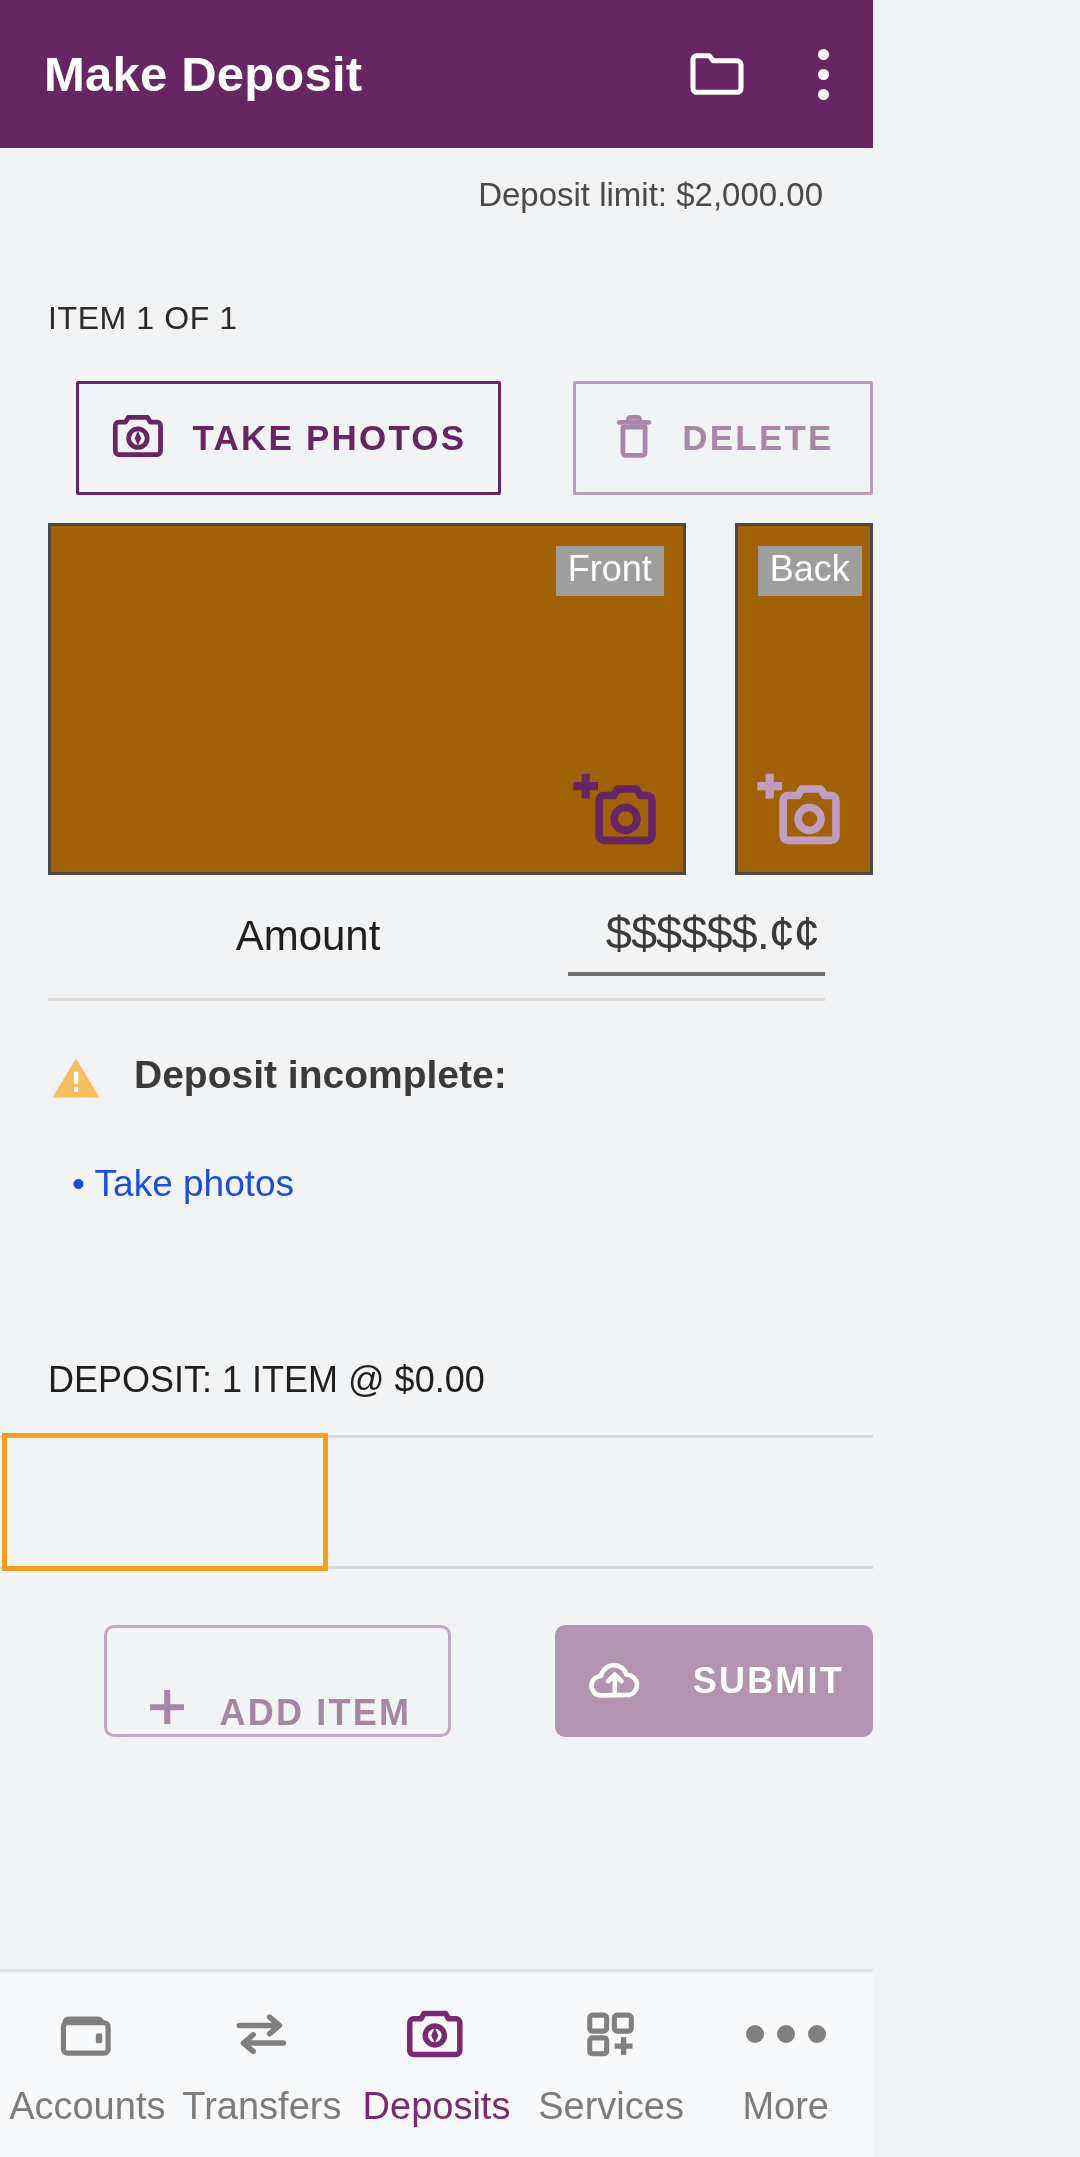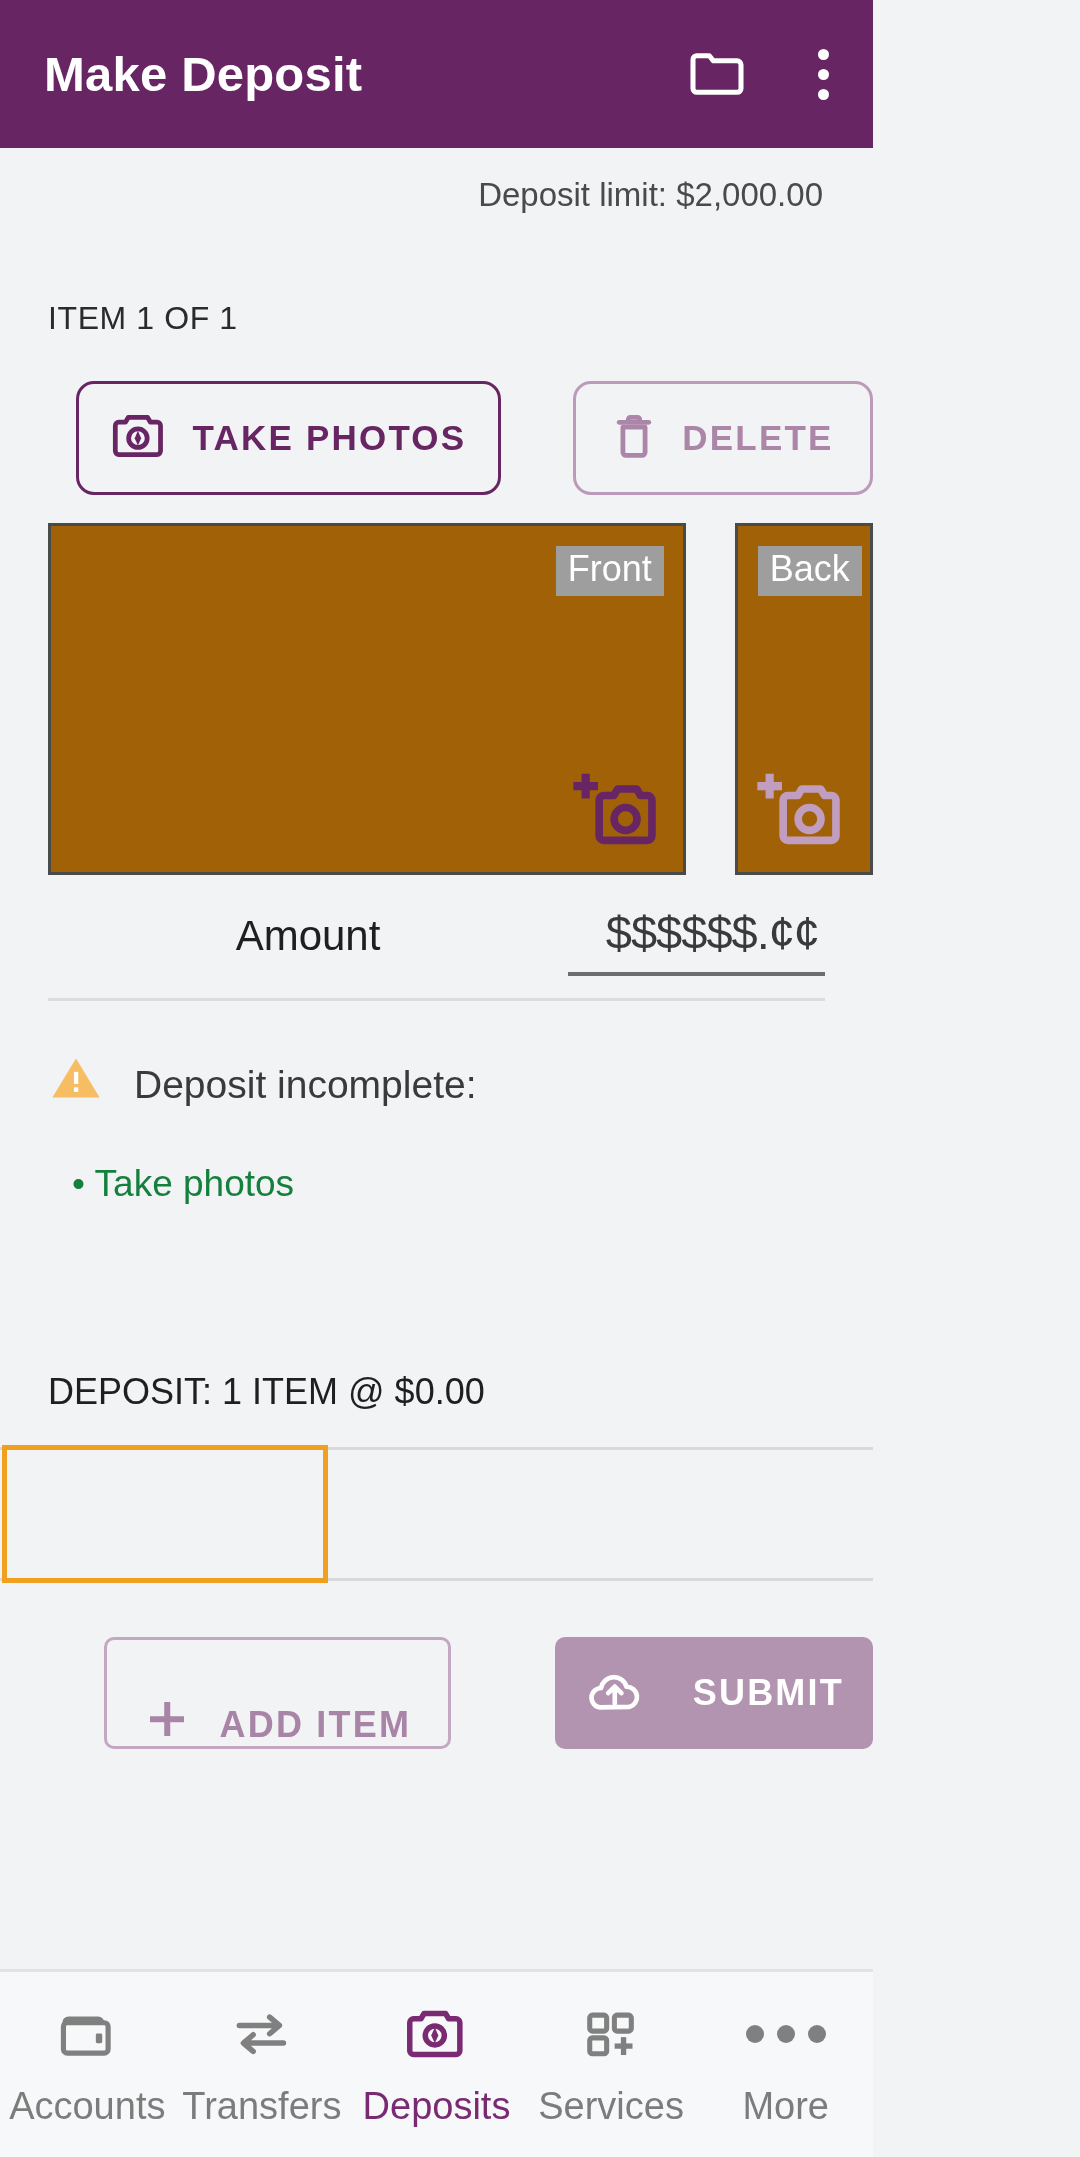--- a/index.html
+++ b/index.html
@@ -32,21 +32,21 @@
   .caret { width:0; height:0; border-left:17px solid transparent; border-right:17px solid transparent;
            border-top:19px solid #1b1b1b; margin-left:56px; }
   .deposit-limit { text-align:right; padding-right:50px; margin-top:28px; font-size:33px; color:#4a4a4a; }
 
   
   .item-label { margin:86px 0 0 48px; font-size:32px; color:#2b2b2b; letter-spacing:.6px; }
 
   .btn-row { display:flex; margin:44px 0 0 76px; gap:72px; }
   .obtn {
     display:flex; align-items:center; justify-content:center; gap:26px;
-    border-radius:18px; background:transparent; cursor:pointer;
+    border-radius:2px; background:transparent; cursor:pointer;
   }
   .obtn.take { width:503px; height:114px; border:3px solid #672663; }
   .obtn.take .lbl { color:#672663; font-size:35px; font-weight:bold; letter-spacing:2.2px; }
   .obtn.del { width:355px; height:114px; border:3px solid #bc9bba; }
   .obtn.del .lbl { color:#ab86a9; font-size:35px; font-weight:bold; letter-spacing:2.2px; }
 
   
   .photos { display:flex; margin:28px 0 0 48px; align-items:flex-start; gap:49px; }
   .photobox { position:relative; background:#a16207; border:3px solid #4a4a4a; }
   .photobox.front { width:770px; height:352px; }
@@ -63,23 +63,23 @@
   
   .amount-row {
     display:flex; align-items:flex-end; margin:30px 48px 0 48px; padding-bottom:6px;
   }
   .amount-label { font-size:42px; color:#1f1f1f; width:520px; text-align:center; padding-bottom:16px; }
   .amount-field { flex:1; border-bottom:4px solid #6d6d6d; text-align:right; padding:0 6px 12px 0; }
   .amount-value { font-size:47px; color:#3a3a3a; letter-spacing:-1px; }
   .hrule { height:3px; background:#dcdcdc; margin:16px 48px 0 48px; }
 
   
-  .warn-row { display:flex; align-items:flex-end; margin:52px 0 0 48px; gap:30px; }
+  .warn-row { display:flex; align-items:flex-start; margin:52px 0 0 48px; gap:30px;font-weight:bold; }
   .warn-text { font-size:39px; color:#3a3a3a; }
-  .bullet-line { margin:56px 0 16px 72px; font-size:37px; color:#15803d; }
+  .bullet-line { margin:56px 0 4px 72px; font-size:37px; color:#1d4ed8; }
 
   
   .deposit-summary { margin:150px 0 0 48px; font-size:36px; color:#1f1f1f; }
 
   .focus-strip { position:relative; margin-top:34px; height:134px; }
   .focus-strip .line-top, .focus-strip .line-bot {
     position:absolute; left:0; right:0; height:3px; background:#d8d9da;
   }
   .focus-strip .line-top { top:0; }
   .focus-strip .line-bot { bottom:0; }

